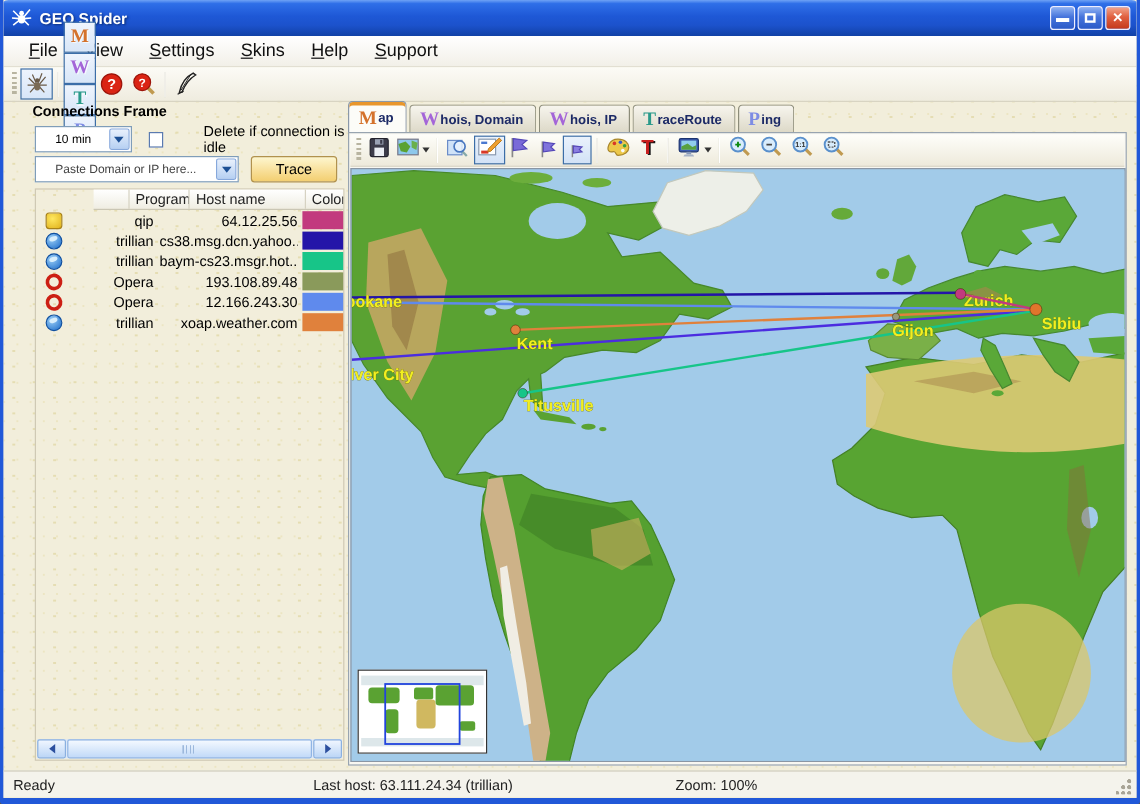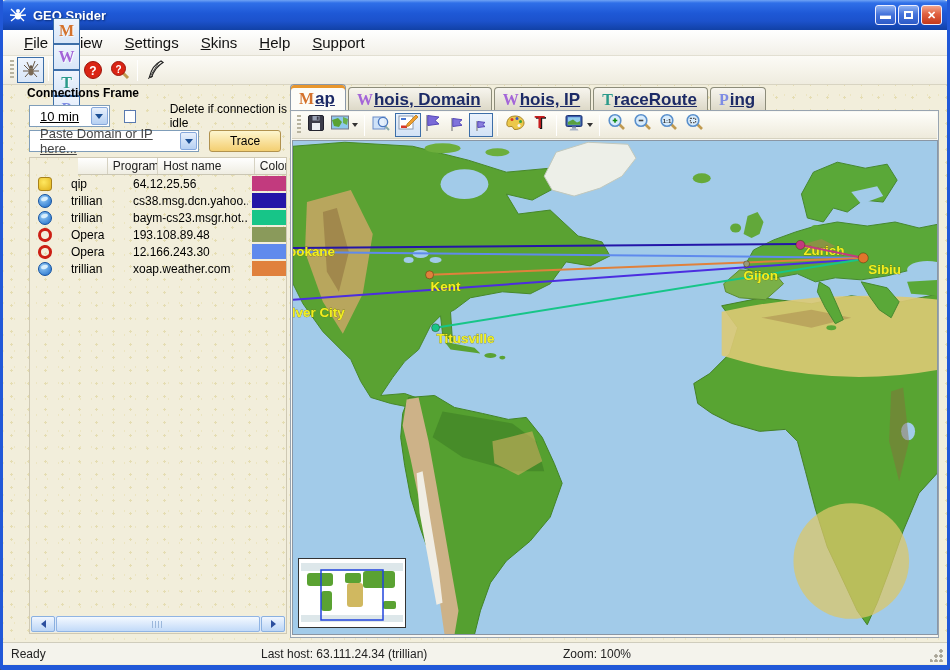--- a/index.html
+++ b/index.html
@@ -33,37 +33,37 @@
   .tbtn{width:27px;height:26px;display:flex;align-items:center;justify-content:center;border:1px solid rgba(0,0,0,0);}
   .tbtn.outlined{border:1px solid #3c6ea8;background:linear-gradient(#eef4fd,#d8e6f8);}
   .letter{font-family:"Liberation Serif",serif;font-weight:bold;font-size:16px;line-height:1;text-shadow:1px 1px 0 rgba(255,255,255,.7);}
   .vsep{width:1px;height:21px;background:#c4c0ac;border-right:1px solid #fff;margin:0 4px;}
   
   .left-panel{position:absolute;left:22px;top:86px;width:272px;height:552px;}
   .frame-title{font-size:12px;font-weight:bold;color:#000;margin:0 0 4px 2px;}
   .ctl-row{position:absolute;left:4px;display:flex;align-items:center;}
   .row1{top:16px;} .row2{top:44px;}
   .xp-select{width:88px;height:22px;background:#fff;border:1px solid #7f9db9;display:flex;align-items:center;position:relative;}
-  .xp-select .val{flex:1;font-size:13px;padding-left:10px;color:#000;text-decoration:underline;}
+  .xp-select .val{flex:1;font-size:10px;padding-left:16px;color:#000;}
   .combo{width:170px;}
   .combo .val{color:#444;}
   .arrow-btn{width:17px;height:18px;margin-right:1px;border:1px solid #86a8dc;border-radius:2px;
     background:linear-gradient(#e8f0fc,#b6d0f2);display:flex;align-items:center;justify-content:center;}
   .arrow-btn i{width:0;height:0;border-left:4px solid rgba(0,0,0,0);border-right:4px solid rgba(0,0,0,0);border-top:5px solid #1c4f94;}
   .xp-checkbox{width:13px;height:13px;background:#fff;border:1px solid #5a7ab0;margin:0 6px 0 14px;}
   .chk-label{font-size:12px;color:#000;margin-left:28px;}
   .trace-btn{width:72px;height:22px;margin-left:10px;font-size:12px;color:#000;text-align:center;line-height:20px;
     border:1px solid #b1924e;border-radius:3px;background:linear-gradient(#fdf6cf,#f7da8c 70%,#f3cf72);}
   
   .conn-list{position:absolute;left:4px;top:71px;width:258px;height:477px;border:1px solid #cfc9b4;}
   .lhead{display:flex;height:17px;background:linear-gradient(#ffffff,#efede2);border-bottom:1px solid #cac6b4;margin-left:48px;}
   .lhead .hc{font-size:12px;color:#222;padding:1px 0 0 5px;border-right:1px solid #d6d2c2;overflow:hidden;white-space:nowrap;}
   .c0{width:36px;} .c1{width:62px;} .c2{width:120px;} .c3{width:38px;border-right:none!important;text-align:center;}
   .trow{display:flex;height:17px;align-items:center;}
-  .trow .cell{font-size:12px;color:#000;padding-left:5px;overflow:hidden;white-space:nowrap;}
+  .trow .cell{font-size:12px;color:#000;padding-left:5px;overflow:hidden;white-space:nowrap;text-align:right;}
   .picon{width:14px;height:14px;margin-left:8px;border-radius:3px;position:relative;}
   .qip-icon{background:radial-gradient(circle at 40% 35%,#ffe860,#e0b21c);border:1px solid #a8821a;border-radius:3px;}
   .trillian-icon{background:radial-gradient(circle at 35% 30%,#9cd0f8,#1a6ac8);border-radius:50%;border:1px solid #1050a0;}
   .trillian-icon::after{content:"";position:absolute;left:2px;top:2px;width:7px;height:4px;background:#d8eefc;border-radius:50%;transform:rotate(-20deg);}
   .maxthon-icon{background:radial-gradient(circle at 40% 35%,#6aa8f0,#1a50b8);border-radius:50%;color:#fff;font-size:10px;font-weight:bold;text-align:center;line-height:13px;}
   .maxthon-icon::after{content:"m";}
   .opera-icon{border-radius:50%;border:3px solid #cc1f14;width:14px;height:14px;background:rgba(0,0,0,0);transform:rotate(-8deg);}
   .swatch{width:34px;height:15px;margin-left:4px;}
   
   .hscroll{position:absolute;left:1px;bottom:1px;width:254px;height:16px;background:#dce8f8;display:flex;}
@@ -74,21 +74,21 @@
   .sthumb{flex:1;margin:0 1px;border:1px solid #90b4e4;border-radius:2px;background:linear-gradient(#f4f9ff,#c2daf8);position:relative;}
   .sthumb::after{content:"";position:absolute;left:50%;top:4px;width:12px;height:7px;transform:translateX(-50%);
     background:repeating-linear-gradient(90deg,#9cb8dc 0 1px,rgba(0,0,0,0) 1px 3px);}
   
   .right-panel{position:absolute;left:287px;top:84px;width:651px;height:554px;}
   .tabbar{position:relative;height:26px;display:flex;align-items:flex-end;gap:2px;}
   .tab{height:23px;padding:2px 10px 0 8px;border:1px solid #8c8c7a;border-bottom:none;border-radius:4px 4px 0 0;
     background:linear-gradient(#f7f5ee,#ddd9c8);display:flex;align-items:center;white-space:nowrap;}
   .tab.active{height:26px;background:#fcfcf8;border-color:#8a98a8;box-shadow:inset 0 3px 0 #e8962c;}
   .tab .tab-initial{font-family:"Liberation Serif",serif;font-weight:bold;font-size:16px;margin-right:1px;}
-  .tab .tab-rest{font-size:17px;font-weight:bold;color:#1c2a66;text-decoration:underline;}
+  .tab .tab-rest{font-size:11px;font-weight:bold;color:#1c2a66;}
   .panel-body{position:absolute;left:0;top:26px;width:649px;height:528px;background:#f8f7f1;border:1px solid #98a4b0;}
   .map-toolbar{position:absolute;left:1px;top:1px;width:645px;height:27px;display:flex;align-items:center;
     background:linear-gradient(#fefefa,#eeeadb);border-bottom:1px solid #d6d2c0;padding-left:2px;}
   .mtb{height:24px;min-width:24px;display:flex;align-items:center;justify-content:center;border:1px solid rgba(0,0,0,0);padding:0 1px;}
   .mtb.selected{border:1px solid #3c6ea8;background:linear-gradient(#eaf2fc,#d2e2f6);}
   .caret{width:0;height:0;border-left:3px solid rgba(0,0,0,0);border-right:3px solid rgba(0,0,0,0);border-top:4px solid #333;margin-left:2px;}
   .map-wrap{position:absolute;left:1px;top:29px;width:646px;height:495px;border:1px solid #8a96a4;overflow:hidden;background:#a2cbe9;}
   .map-wrap svg{position:absolute;left:0;top:0;}
   .minimap{position:absolute;left:5px;bottom:6px;width:108px;height:70px;background:#fff;border:1px solid #333;}
   

